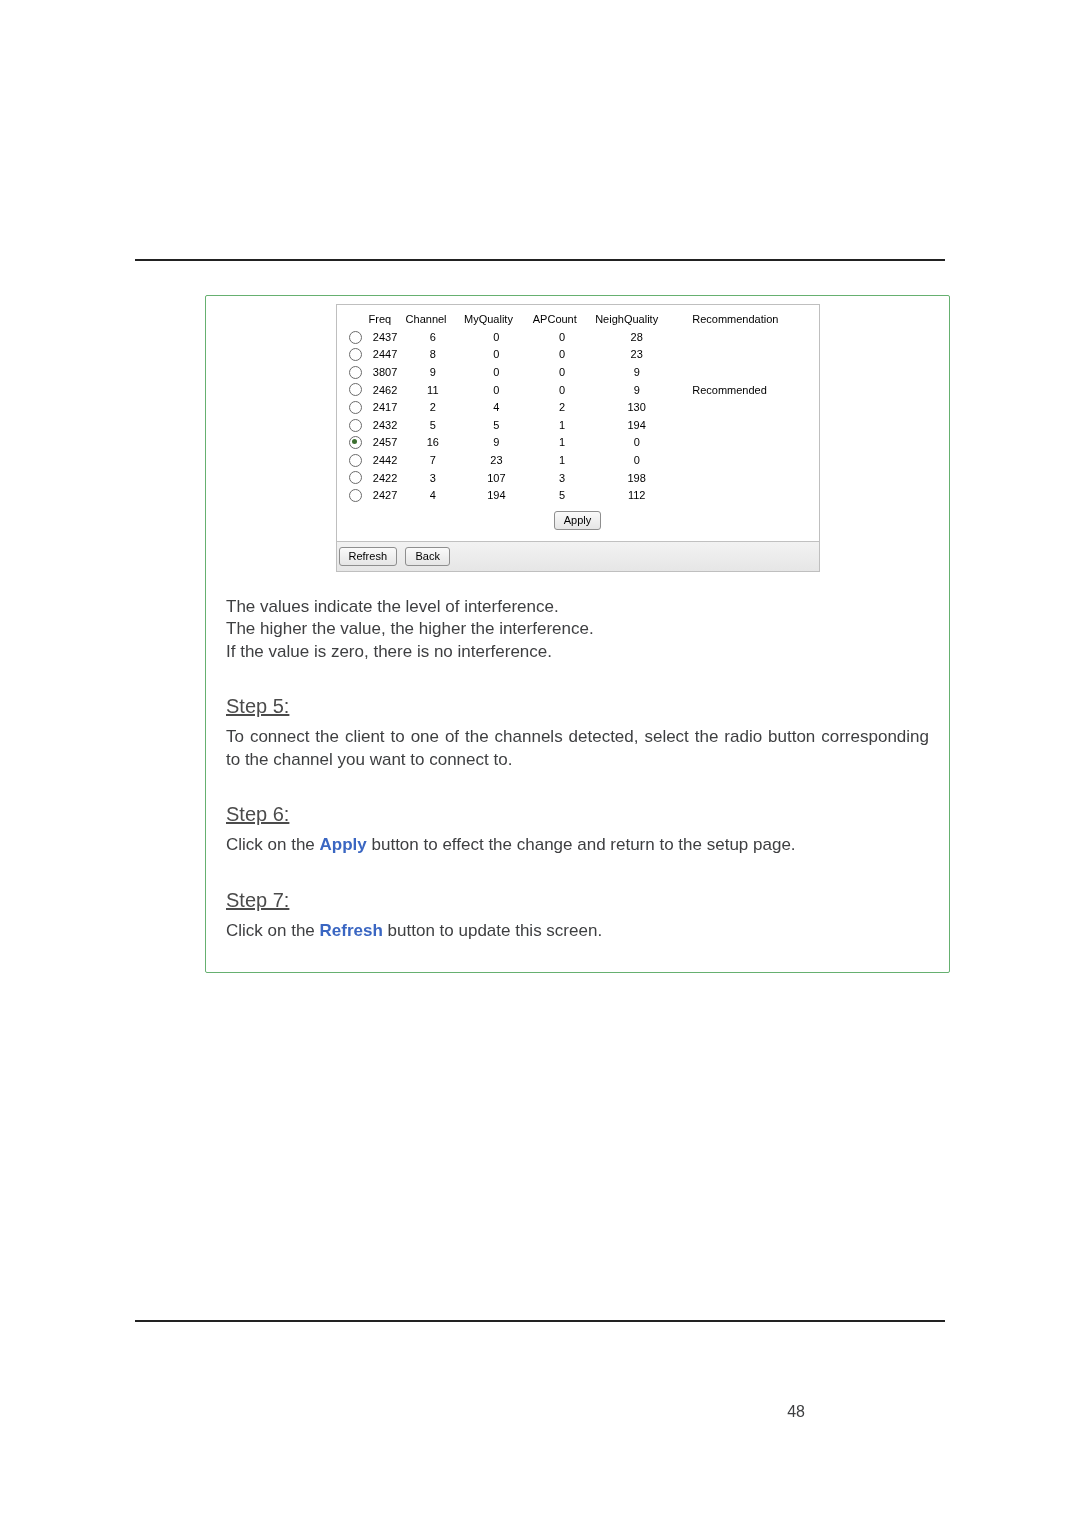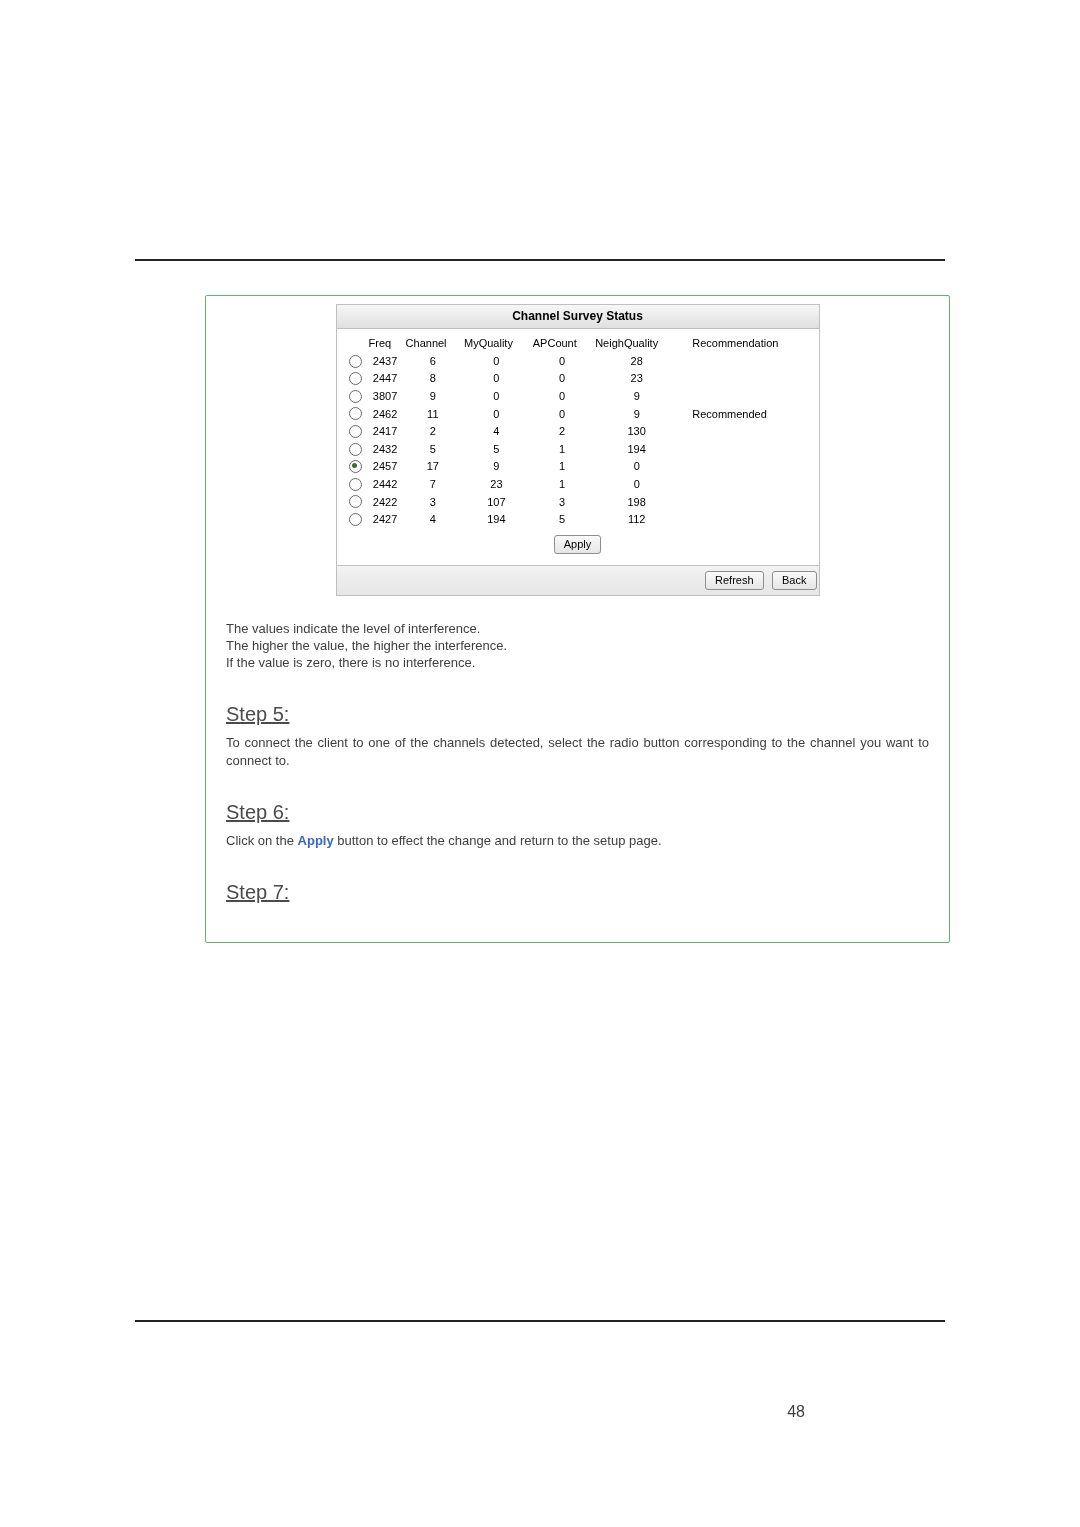--- a/index.html
+++ b/index.html
@@ -118,27 +118,27 @@
     background: linear-gradient(#fafafa,#e5e5e5);
     border:1px solid #8e8e8e;
     border-radius:3px;
     padding:1px 9px 2px 9px;
     cursor:pointer;
     line-height:14px;
   }
   .footer-row{
     background: linear-gradient(#f2f2f2,#e6e6e6);
     border-top:1px solid #c0c0c0;
-    text-align:right;
+    text-align:left;
     padding:4px 0 5px 0;
   }
   .footer-row .btn{ margin:0 2px; }
   .body-text {
     font-family: "Century Gothic", "Segoe UI", Arial, sans-serif;
-    font-size: 13px;
+    font-size: 17px;
     color: #3e3f41;
     line-height: 1.32;
   }
   .para1 { margin-top: 24px; }
   .step-h {
     margin-top: 32px;
     font-family: "Century Gothic", "Segoe UI", Arial, sans-serif;
     font-size: 20px;
     color: #4b4b4b;
     margin-bottom: 8px;
@@ -165,21 +165,20 @@
 <body>
 
 <div class="page">
 
   <div class="top-divider"></div>
 
   <div class="content-box">
 
     <div class="survey-wrap">
       <div class="survey-frame">
-        <div class="title-row">Channel Survey Status</div>
         <div class="survey-body">
           <div class="survey-inner">
             <table class="survey">
               <thead>
                 <tr>
                   <th></th>
                   <th>Freq</th>
                   <th>Channel</th>
                   <th>MyQuality</th>
                   <th>APCount</th>
@@ -238,21 +237,21 @@
                     <td>2432</td>
                     <td>5</td>
                     <td>5</td>
                     <td>1</td>
                     <td>194</td>
                     <td class="rec"></td>
                   </tr>
                   <tr>
                     <td><span class="radio checked"></span></td>
                     <td>2457</td>
-                    <td>17</td>
+                    <td>16</td>
                     <td>9</td>
                     <td>1</td>
                     <td>0</td>
                     <td class="rec"></td>
                   </tr>
                   <tr>
                     <td><span class="radio"></span></td>
                     <td>2442</td>
                     <td>7</td>
                     <td>23</td>
@@ -300,19 +299,22 @@
 
     <div class="step-h">Step 5:</div>
     <div class="body-text justify">To connect the client to one of the channels detected, select the radio button corresponding to the channel you want to connect to.</div>
 
     <div class="step-h">Step 6:</div>
     <div class="body-text justify">
       <span>Click on the </span><span class="keyword">Apply</span><span> button to effect the change and return to the setup page.</span>
     </div>
 
     <div class="step-h">Step 7:</div>
+    <div class="body-text">
+      <span>Click on the </span><span class="keyword">Refresh</span><span> button to update this screen.</span>
+    </div>
 
   </div>
 
   <div class="bottom-divider"></div>
   <div class="page-num">48</div>
 
 </div>
 
 </body></html>

